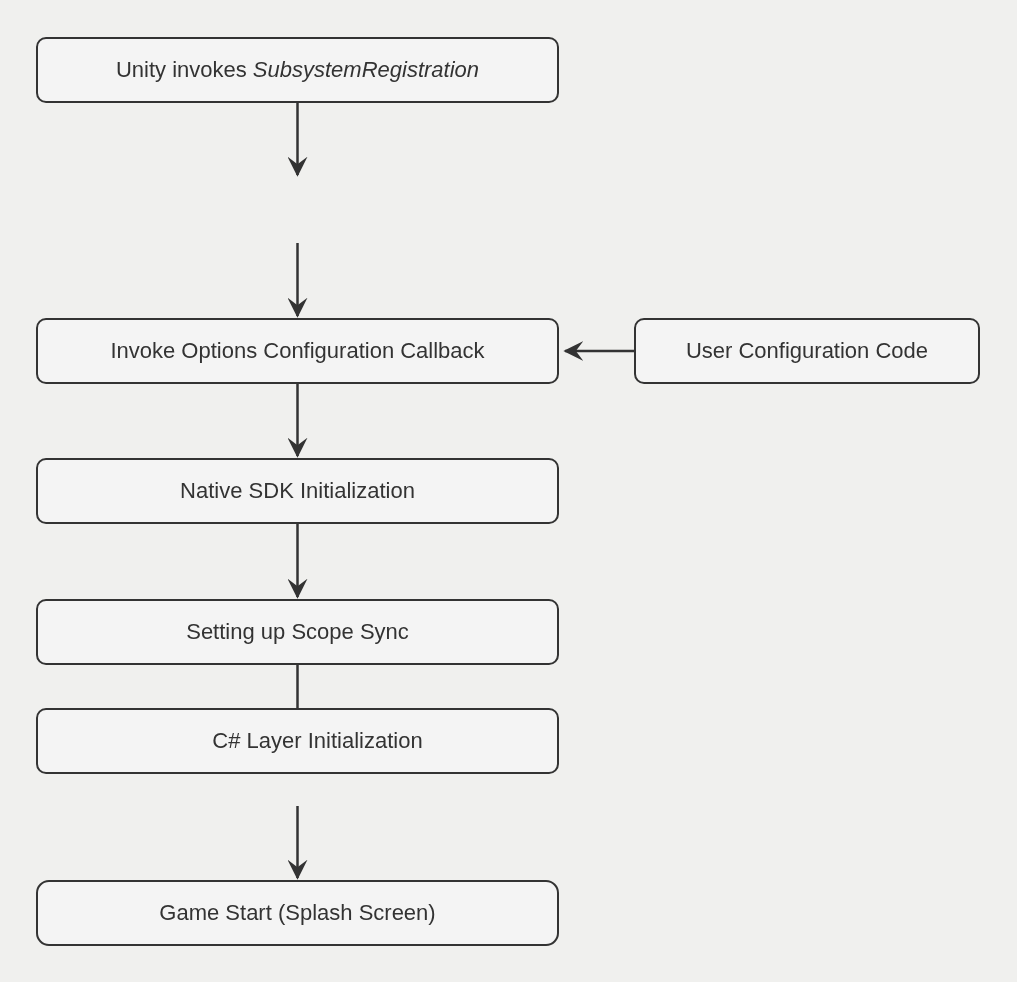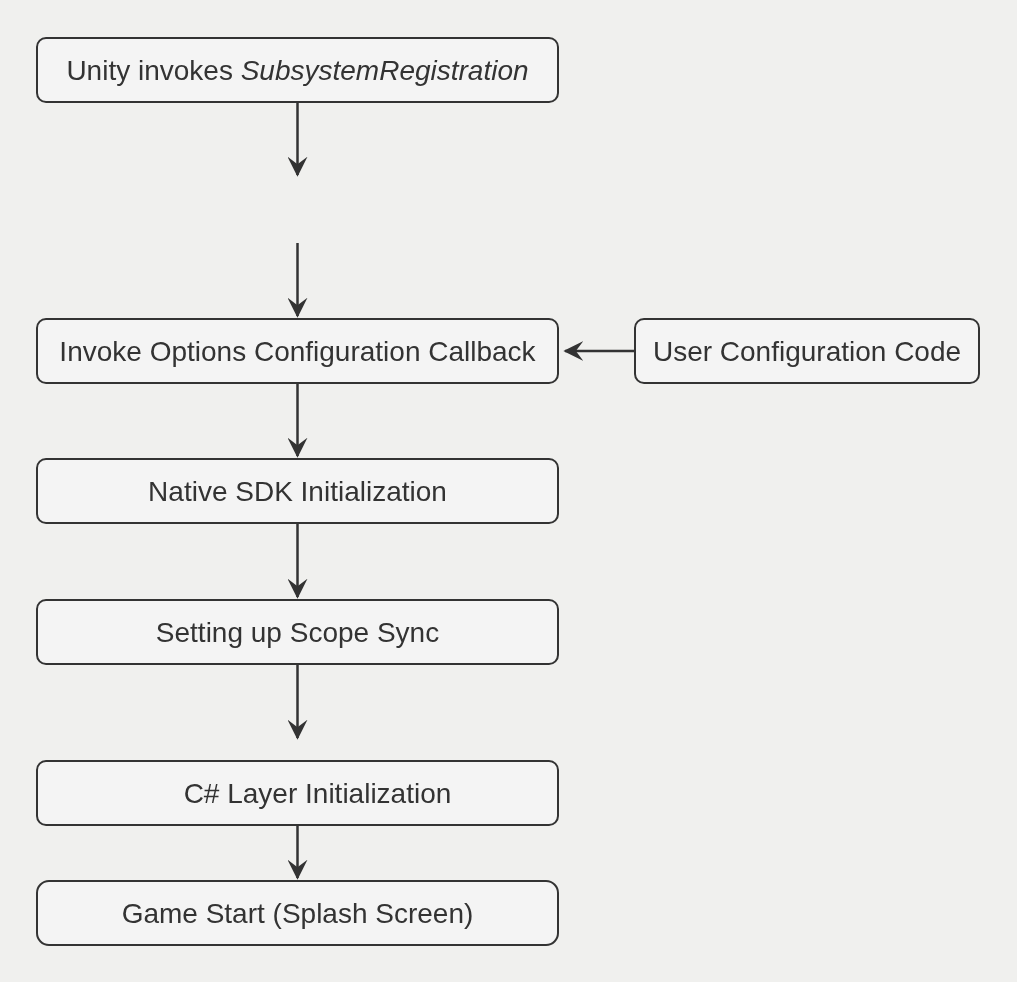--- a/index.html
+++ b/index.html
@@ -32,36 +32,36 @@
   }
   .node {
     position: absolute;
     box-sizing: border-box;
     background: var(--node-fill);
     border: 2.5px solid var(--node-border);
     border-radius: 10px;
     display: flex;
     align-items: center;
     justify-content: center;
-    font-size: 28px;
+    font-size: 22px;
     color: var(--text);
     text-align: center;
     line-height: 1.25;
   }
   .node .it {
     font-style: italic;
   }
   
   .col-node { left: 36px; width: 523px; height: 66px; }
   .n1 { top: 37px; }
   .n2 { top: 177px; }
   .n3 { top: 318px; }
   .n4 { top: 458px; }
   .n5 { top: 599px; }
-  .n6 { top: 760px; padding-left: 40px; }
+  .n6 { top: 708px; padding-left: 40px; }
   .n7 { top: 880px; border-radius: 13px; }
   .side-node { left: 634px; top: 318px; width: 346px; height: 66px; }
 </style>
 </head>
 <body>
 
 <div class="canvas">
 
   <svg class="edges-layer" width="1017" height="982" viewBox="0 0 1017 982" xmlns="http://www.w3.org/2000/svg">
     <defs>

